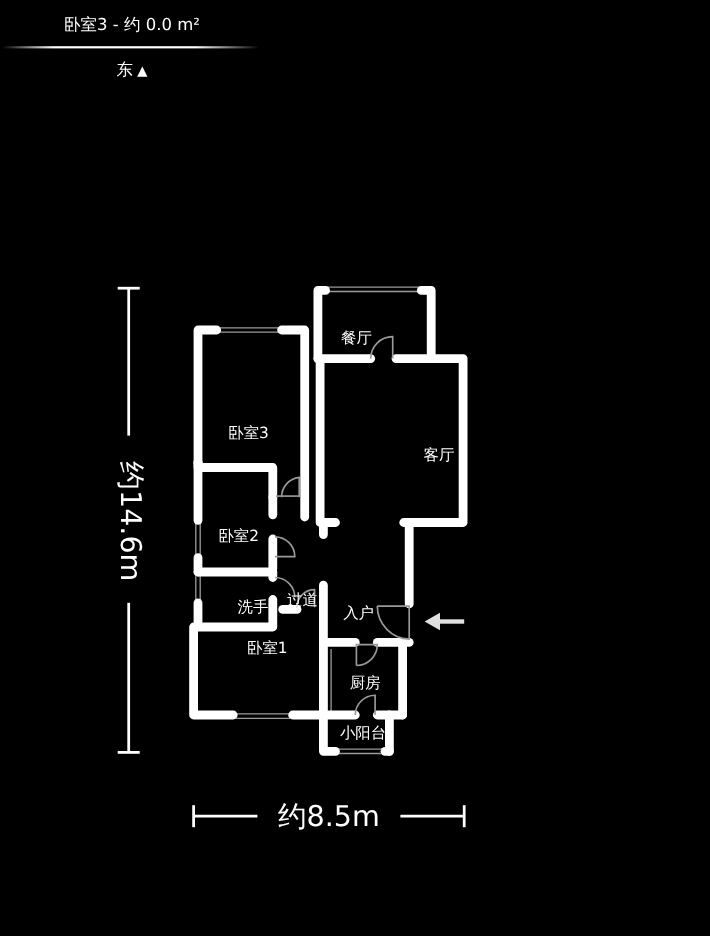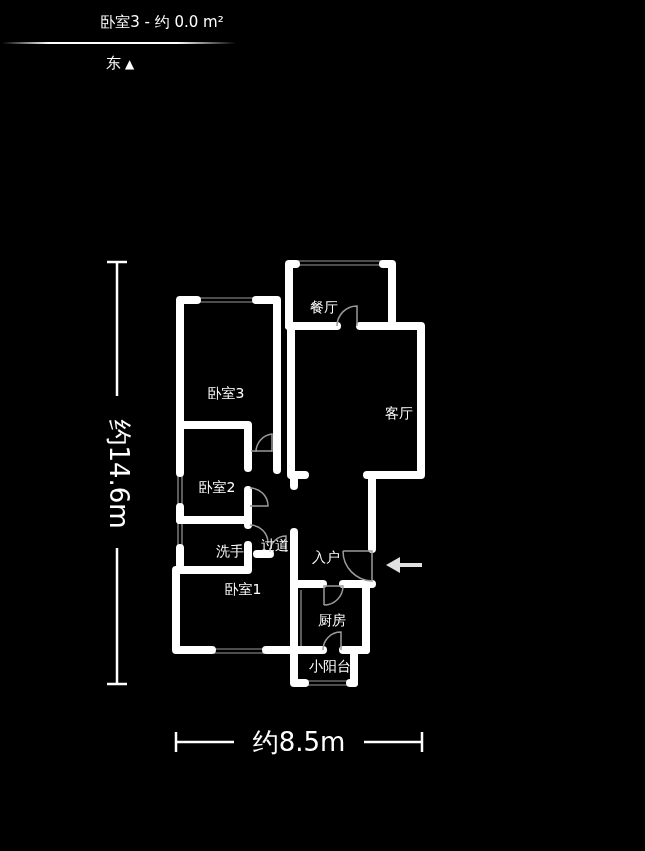--- a/index.html
+++ b/index.html
@@ -1,20 +1,20 @@
 <!DOCTYPE html>
 <html><head>
   <meta charset="utf-8">
   <style>
     html, body { margin: 0; padding: 0; background: #000; }
     body { width: 645px; height: 851px; position: relative; overflow: hidden;
            font-family: "DejaVu Sans", "Liberation Sans", sans-serif; color: #fff; }
     .header { position: absolute; left: 0; top: 0; width: 240px; }
     .title { position: absolute; left: 0; width: 240px; top: 13px; text-align: center;
-             font-size: 15px; color: #fff; white-space: nowrap; padding-left: 42px; }
+             font-size: 15px; color: #fff; white-space: nowrap; }
     .divider { position: absolute; left: 2px; top: 42px; width: 234px; height: 2px;
                background: linear-gradient(to right, rgba(255,255,255,0), #fff 20%, #fff 75%, rgba(255,255,255,0)); }
     .compass { position: absolute; left: 0; width: 240px; top: 54px; text-align: center;
                font-size: 15px; color: #fff; }
     .compass .tri { font-size: 12px; margin-left: 4px; }
     svg.plan { position: absolute; left: 0; top: 0; }
     .room-label { font-size: 14px; fill: #fff; }
     .dim-label { font-size: 26px; fill: #fff; }
   </style>
 </head>

